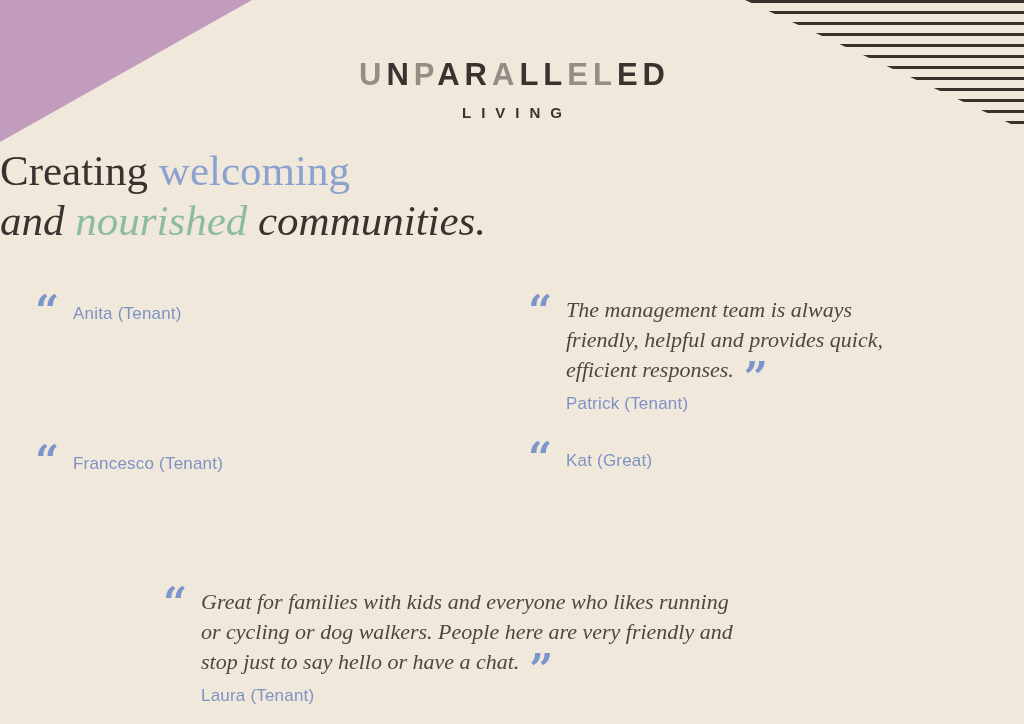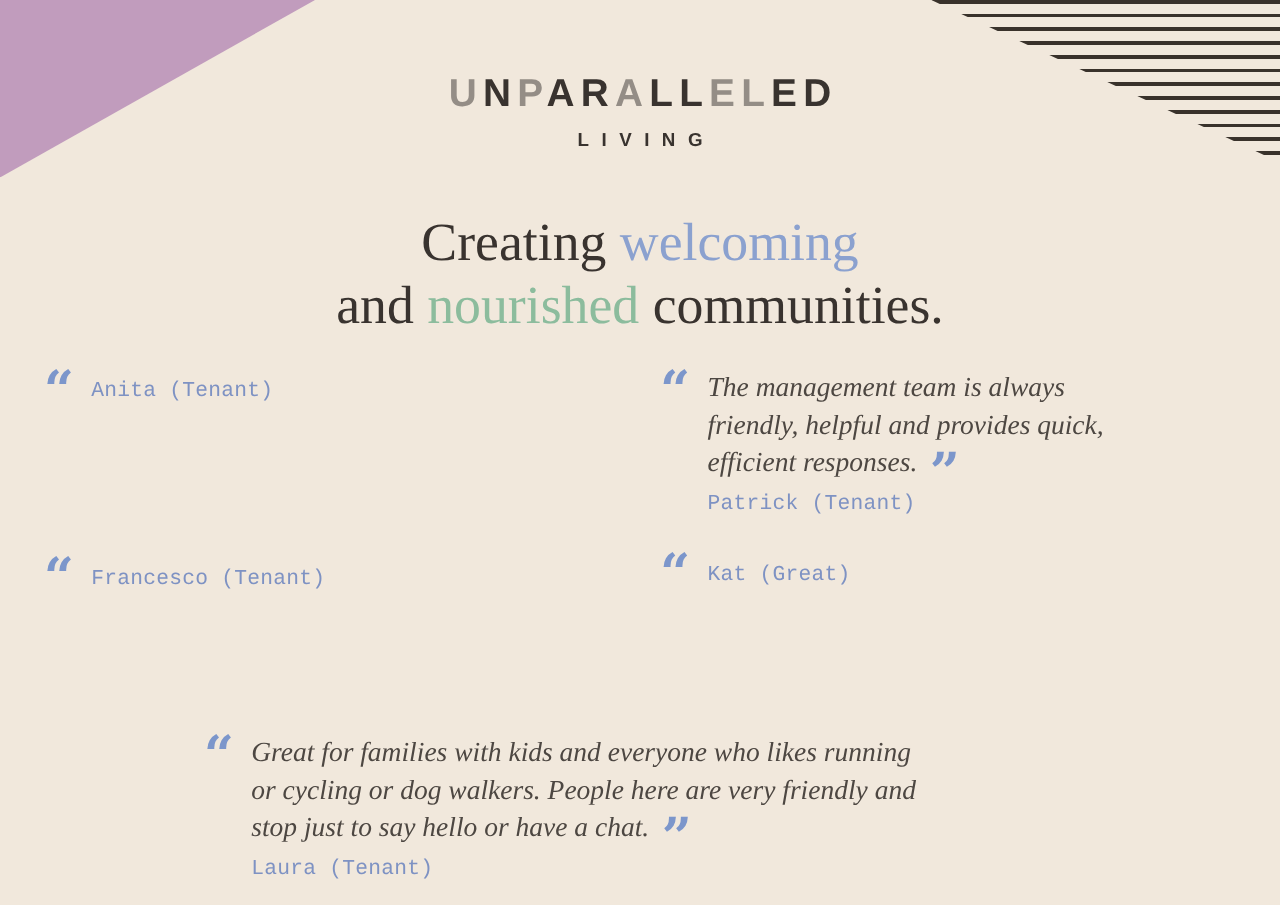--- a/index.html
+++ b/index.html
@@ -28,27 +28,27 @@
   }
 
   
   .logo { position: absolute; top: 57px; left: 0; width: 100%; text-align: center; color: var(--text-dark, #39332f); }
   .logo-word { font-size: 31px; font-weight: bold; letter-spacing: 5px; text-indent: 5px; }
   .logo-word span[data-tone="light"] { color: #948d86; }
   .logo-sub { margin-top: 11px; font-size: 15px; font-weight: 600; letter-spacing: 10px; text-indent: 10px; }
 
   
   .heading {
-    position: absolute; top: 170px; left: 0; width: 100%;
-    text-align: center;
+    position: absolute; top: 146px; left: 0; width: 100%;
+    text-align: left;
     font-family: "Liberation Serif", serif;
     font-size: 43px; line-height: 50px;
     color: var(--text-dark, #39332f);
   }
-  .heading .line2 { }
+  .heading .line2 { font-style: italic; }
   .hl-blue  { color: var(--accent-blue, #8ba1cf); }
   .hl-green { color: var(--accent-green, #8cbc9d); }
 
   
   .quote-block { position: absolute; }
   .open-quote {
     position: absolute; left: 0; top: -4px;
     font-family: "DejaVu Serif", serif; font-weight: bold;
     font-size: 42px; line-height: 1; letter-spacing: 2px;
     color: var(--quote-mark-blue, #7c96cb);
@@ -63,21 +63,20 @@
   .close-quote {
     font-family: "DejaVu Serif", serif; font-style: normal; font-weight: bold;
     font-size: 42px; line-height: 0; letter-spacing: 2px;
     color: var(--quote-mark-blue, #7c96cb);
     margin-left: 10px; vertical-align: -15px; white-space: normal;
   }
   .attribution {
     margin: 9px 0 0 38px;
     font-size: 17px; letter-spacing: 0.2px;
     color: var(--attribution-blue, #7e92c3);
-    font-family: Liberation Mono, monospace;
   }
   .t1 { left: 35px;  top: 295px; width: 462px; }
   .t2 { left: 528px; top: 295px; width: 472px; }
   .t3 { left: 35px;  top: 445px; width: 462px; }
   .t4 { left: 528px; top: 442px; width: 472px; }
   .t5 { left: 163px; top: 587px; width: 725px; }
 </style>
 </head>
 <body>
 

